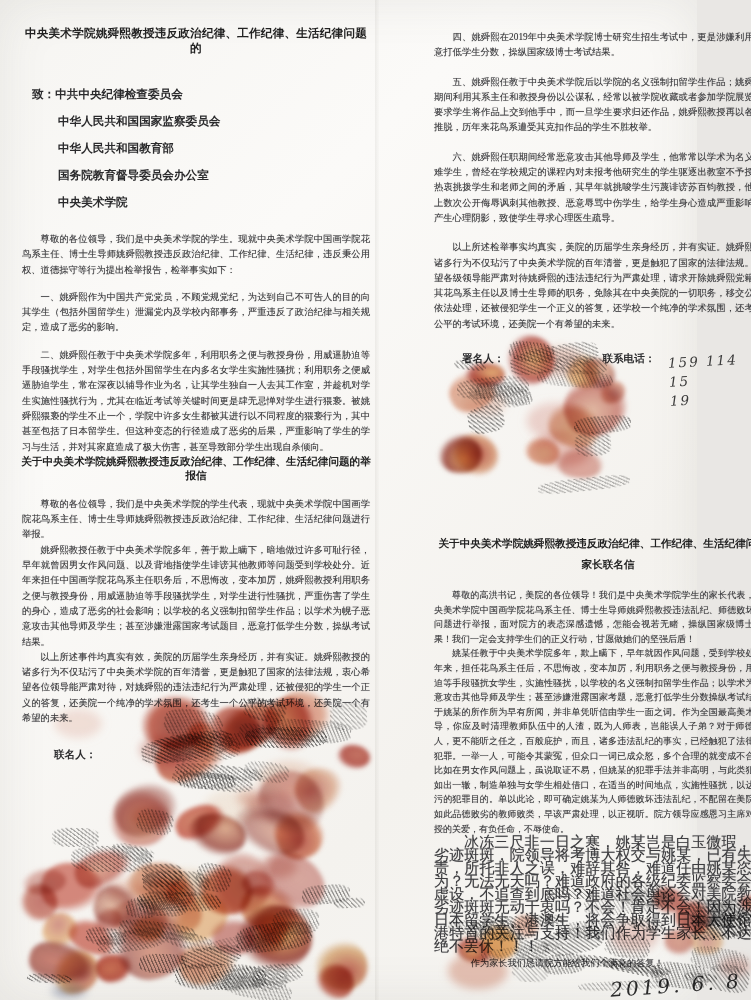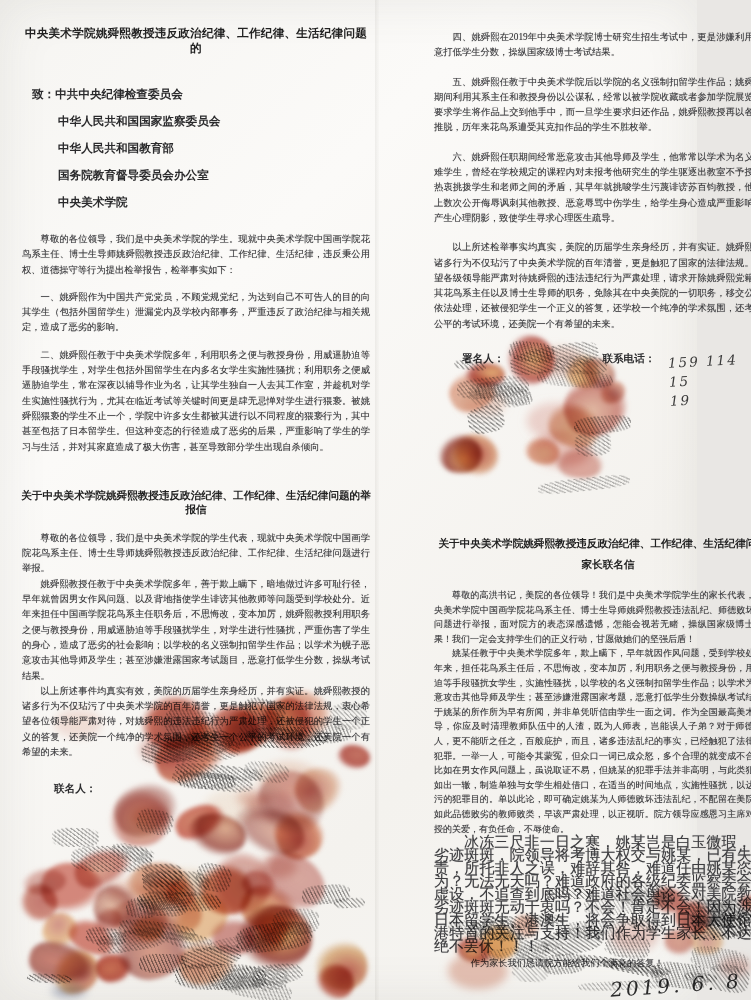--- a/index.html
+++ b/index.html
@@ -17,21 +17,21 @@
   .t1{font-size:11.6px;font-weight:bold;text-align:center;margin:26px 2px 0;color:#222;
       letter-spacing:.2px;}
   .t2{font-size:17.5px;font-weight:bold;text-align:center;margin-top:11px;letter-spacing:4px;color:#1e1e1e;}
   .addr{margin:25px 0 0 12px;font-size:11.6px;font-weight:bold;color:#2a2a2c;}
   .addr .row{line-height:27px;white-space:nowrap;}
   .addr .row.ind{padding-left:26px;}
 
   .para{font-size:9.3px;line-height:15.3px;text-align:justify;text-indent:2em;
         margin:12px 2px 0;color:#3d3d40;text-shadow:0 0 .7px rgba(70,70,70,.55);}
   .para.tight{margin-top:0;}
-  .subhead{font-size:10.6px;font-weight:bold;text-align:center;margin-top:34px;color:#222;}
+  .subhead{font-size:10.6px;font-weight:bold;text-align:center;color:#222;}
   .subhead2{font-size:10.6px;font-weight:bold;text-align:center;margin-top:7px;color:#222;}
   .label{font-size:10.6px;font-weight:bold;color:#2d2d2f;margin:22px 0 0 34px;}
 
   .signer-row{position:relative;margin:20px 0 0 30px;font-size:10.6px;font-weight:bold;
               display:flex;align-items:flex-start;color:#2d2d2f;}
   .signer-row .phone-label{margin-left:98px;}
   .phones{margin-left:14px;transform:rotate(-3deg);font-style:italic;
           font-family:"DejaVu Serif",serif;font-size:13.5px;font-weight:normal;color:#3a3a3a;}
   .phones .ph{position:relative;line-height:19px;letter-spacing:2px;}
   .phones .ph .mask{position:absolute;top:3px;height:12px;border-radius:40%;

